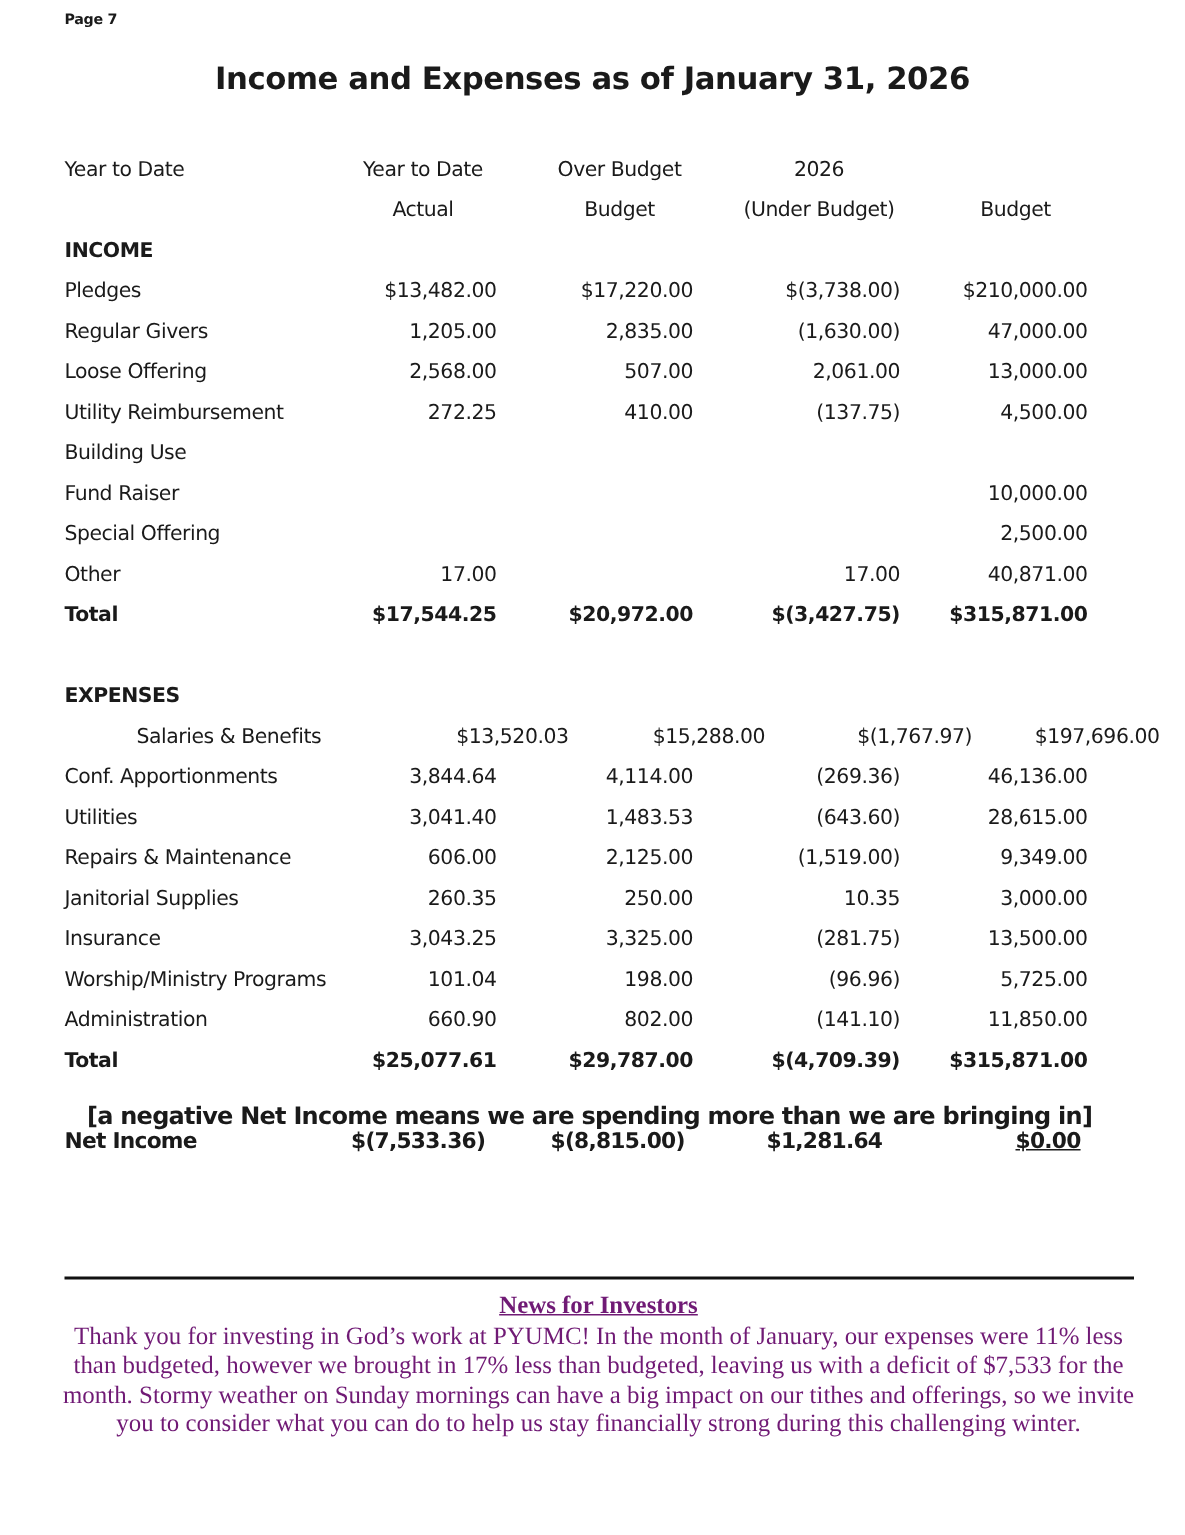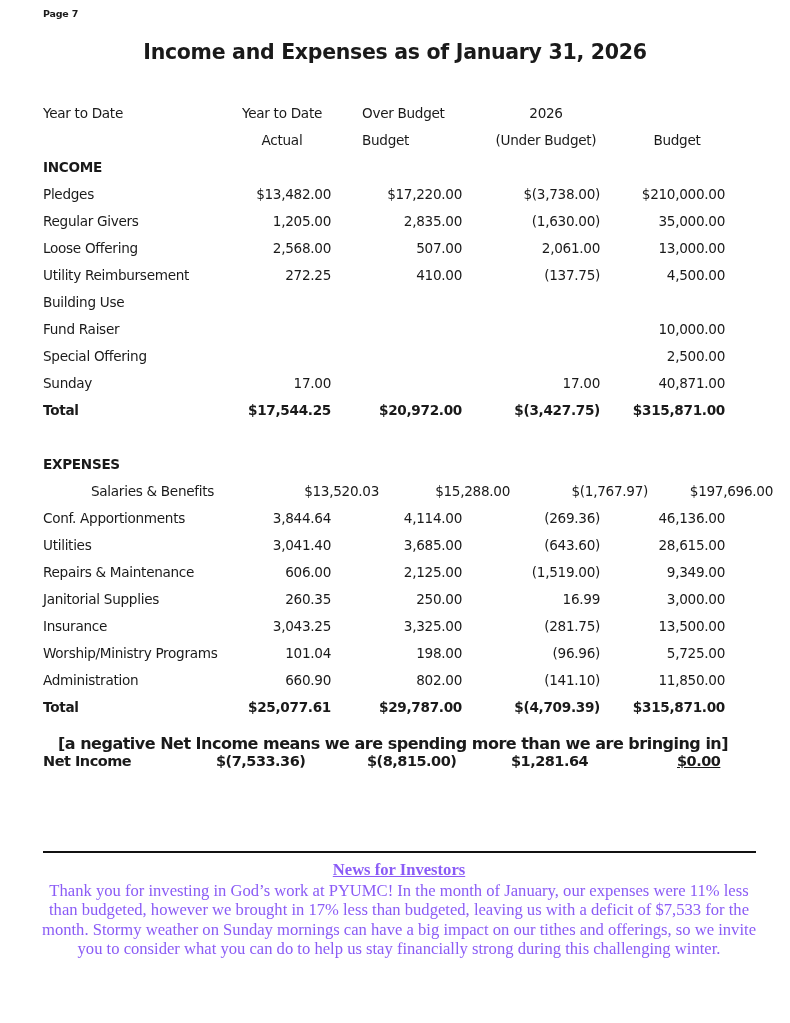--- a/index.html
+++ b/index.html
@@ -7,30 +7,30 @@
     .page-label { position: absolute; left: 43px; top: 8px; font-size: 9.5px; font-weight: bold; letter-spacing: -0.2px; }
     .title { position: absolute; left: 0; width: 790px; top: 40px; text-align: center; font-size: 20.5px; font-weight: bold; letter-spacing: -0.3px; }
     .row { position: absolute; left: 0; width: 790px; height: 27px; font-size: 13.6px; letter-spacing: -0.3px; white-space: nowrap; }
     .row span { position: absolute; top: 0; line-height: 20px; }
     .lbl { left: 43px; }
     .c1 { right: 459px; text-align: right; }
     .c2 { right: 328px; text-align: right; }
     .c3 { right: 190px; text-align: right; }
     .c4 { right: 65px; text-align: right; }
     .hc1 { left: 236px; width: 92px; text-align: center; }
-    .hc2 { left: 362px; width: 102px; text-align: left; }
+    .hc2 { left: 362px; width: 102px; text-align: center; }
     .hc3 { left: 486px; width: 120px; text-align: center; }
     .hc4 { left: 636px; width: 82px; text-align: center; }
     .bold { font-weight: bold; }
     .section { font-weight: bold; }
     .net-row { position: absolute; left: 0; width: 790px; font-size: 14.5px; font-weight: bold; letter-spacing: -0.5px; white-space: nowrap; }
     .net-row span { position: absolute; line-height: 20px; }
     .note { position: absolute; left: 58px; top: 734px; font-size: 16px; font-weight: bold; letter-spacing: -0.5px; white-space: nowrap; }
     .rule { position: absolute; left: 43px; width: 713px; top: 851px; height: 2px; background: #111; }
-    .news { position: absolute; left: 40px; width: 718px; top: 860px; text-align: center; font-family: "Liberation Serif", serif; font-size: 16.6px; line-height: 19.6px; color: #8b5cf6; }
+    .news { position: absolute; left: 40px; width: 718px; top: 860px; text-align: center; font-family: "Liberation Serif", serif; font-size: 16.6px; line-height: 19.6px; color: #701a75; }
     .news-title { font-weight: bold; text-decoration: underline; margin-bottom: 1px; }
   </style>
 </head>
 <body>
 
 <div class="page-label">Page 7</div>
 <div class="title">Income and Expenses as of January 31, 2026</div>
 
 <div class="row" style="top:103px;">
   <span class="lbl">Year to Date</span>
@@ -54,21 +54,21 @@
   <span class="c1">$13,482.00</span>
   <span class="c2">$17,220.00</span>
   <span class="c3">$(3,738.00)</span>
   <span class="c4">$210,000.00</span>
 </div>
 <div class="row" style="top:211px;">
   <span class="lbl">Regular Givers</span>
   <span class="c1">1,205.00</span>
   <span class="c2">2,835.00</span>
   <span class="c3">(1,630.00)</span>
-  <span class="c4">35,000.00</span>
+  <span class="c4">47,000.00</span>
 </div>
 <div class="row" style="top:238px;">
   <span class="lbl">Loose Offering</span>
   <span class="c1">2,568.00</span>
   <span class="c2">507.00</span>
   <span class="c3">2,061.00</span>
   <span class="c4">13,000.00</span>
 </div>
 <div class="row" style="top:265px;">
   <span class="lbl">Utility Reimbursement</span>
@@ -92,21 +92,21 @@
   <span class="c4">10,000.00</span>
 </div>
 <div class="row" style="top:346px;">
   <span class="lbl">Special Offering</span>
   <span class="c1"></span>
   <span class="c2"></span>
   <span class="c3"></span>
   <span class="c4">2,500.00</span>
 </div>
 <div class="row" style="top:373px;">
-  <span class="lbl">Sunday</span>
+  <span class="lbl">Other</span>
   <span class="c1">17.00</span>
   <span class="c2"></span>
   <span class="c3">17.00</span>
   <span class="c4">40,871.00</span>
 </div>
 <div class="row bold" style="top:400px;">
   <span class="lbl">Total</span>
   <span class="c1">$17,544.25</span>
   <span class="c2">$20,972.00</span>
   <span class="c3">$(3,427.75)</span>
@@ -126,36 +126,36 @@
 <div class="row" style="top:508px;">
   <span class="lbl">Conf. Apportionments</span>
   <span class="c1">3,844.64</span>
   <span class="c2">4,114.00</span>
   <span class="c3">(269.36)</span>
   <span class="c4">46,136.00</span>
 </div>
 <div class="row" style="top:535px;">
   <span class="lbl">Utilities</span>
   <span class="c1">3,041.40</span>
-  <span class="c2">3,685.00</span>
+  <span class="c2">1,483.53</span>
   <span class="c3">(643.60)</span>
   <span class="c4">28,615.00</span>
 </div>
 <div class="row" style="top:562px;text-decoration:underline;">
   <span class="lbl">Repairs &amp; Maintenance</span>
   <span class="c1">606.00</span>
   <span class="c2">2,125.00</span>
   <span class="c3">(1,519.00)</span>
   <span class="c4">9,349.00</span>
 </div>
 <div class="row" style="top:589px;">
   <span class="lbl">Janitorial Supplies</span>
   <span class="c1">260.35</span>
   <span class="c2">250.00</span>
-  <span class="c3">16.99</span>
+  <span class="c3">10.35</span>
   <span class="c4">3,000.00</span>
 </div>
 <div class="row" style="top:616px;">
   <span class="lbl">Insurance</span>
   <span class="c1">3,043.25</span>
   <span class="c2">3,325.00</span>
   <span class="c3">(281.75)</span>
   <span class="c4">13,500.00</span>
 </div>
 <div class="row" style="top:643px;">
@@ -175,21 +175,21 @@
 <div class="row bold" style="top:697px;">
   <span class="lbl">Total</span>
   <span class="c1">$25,077.61</span>
   <span class="c2">$29,787.00</span>
   <span class="c3">$(4,709.39)</span>
   <span class="c4">$315,871.00</span>
 </div>
 
 <div class="net-row" style="top:751px;">
   <span style="left:43px;">Net Income</span>
-  <span style="left:216px;">$(7,533.36)</span>
+  <span style="left:234px;">$(7,533.36)</span>
   <span style="left:367px;">$(8,815.00)</span>
   <span style="left:511px;">$1,281.64</span>
   <span style="left:677px;text-decoration:underline;">$0.00</span>
 </div>
 <div class="note">[a negative Net Income means we are spending more than we are bringing in]</div>
 
 <div class="rule"></div>
 
 <div class="news">
   <div class="news-title">News for Investors</div>

